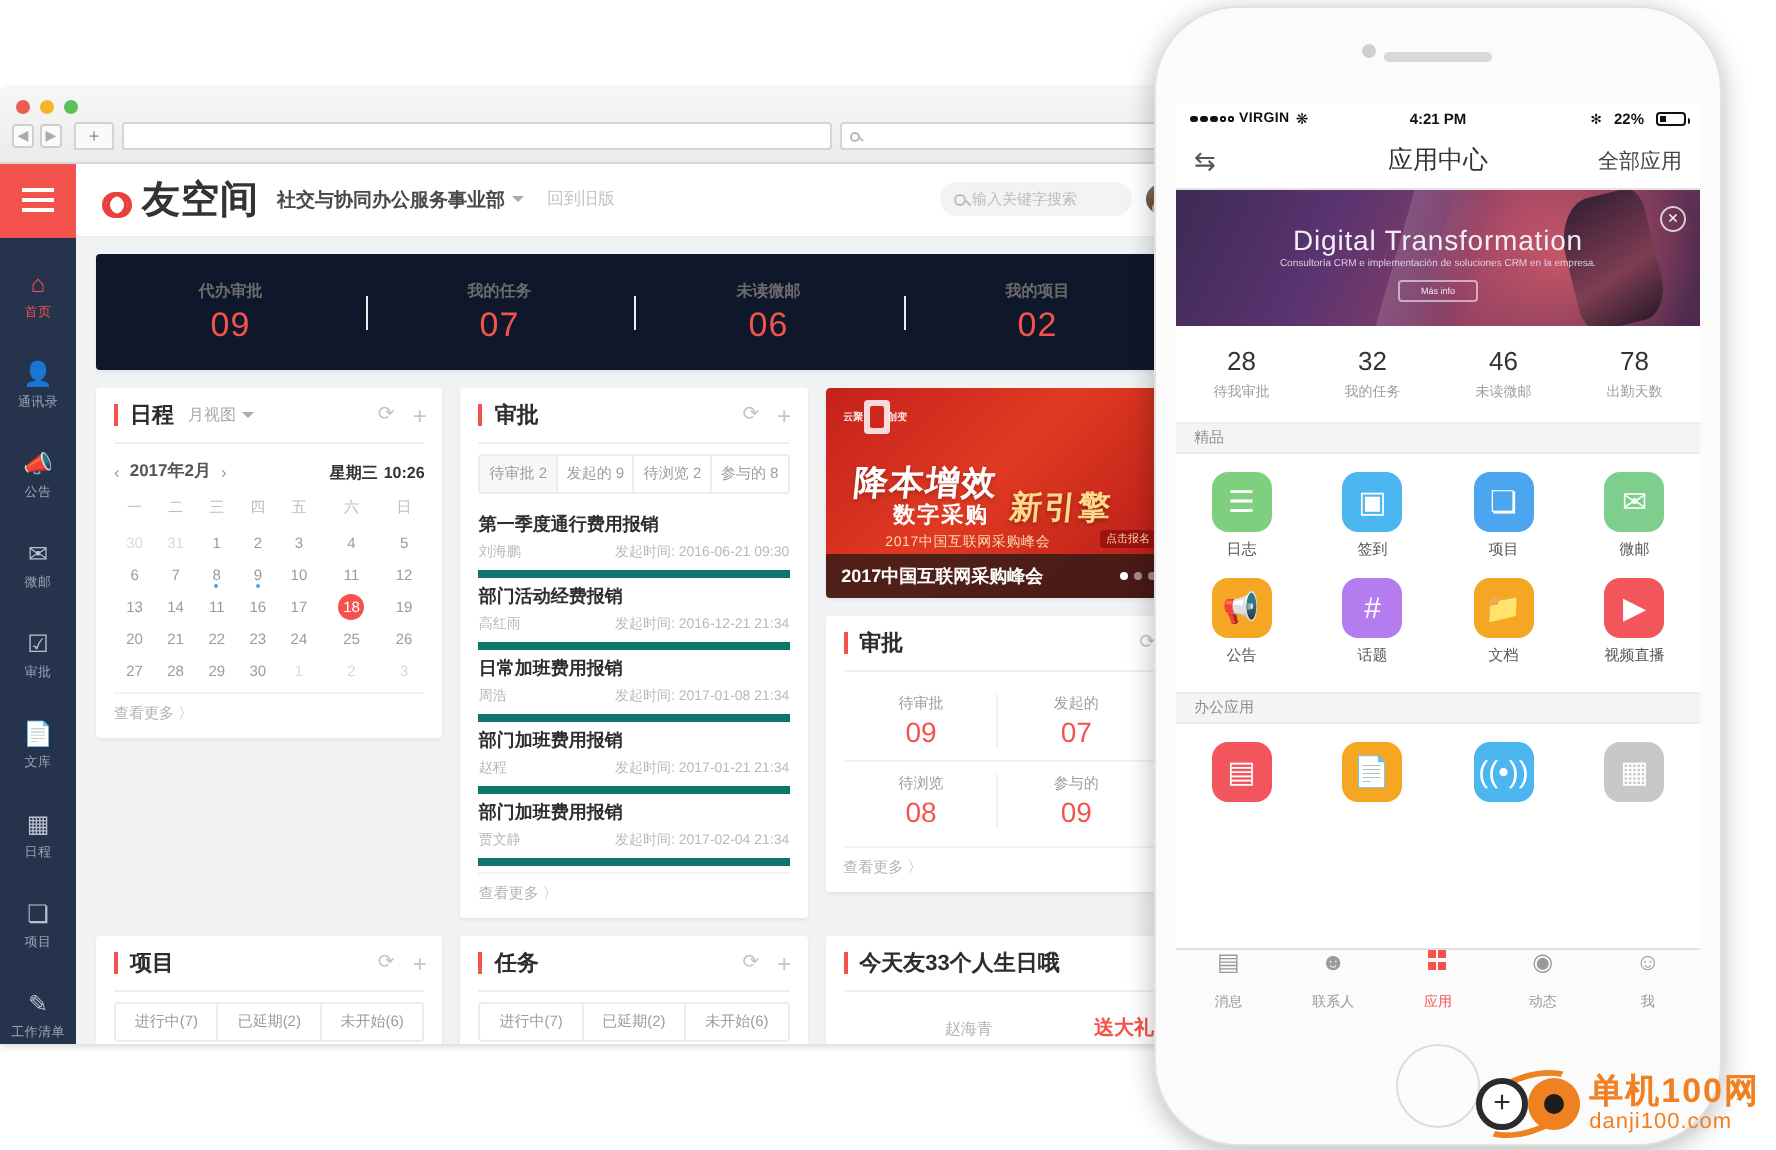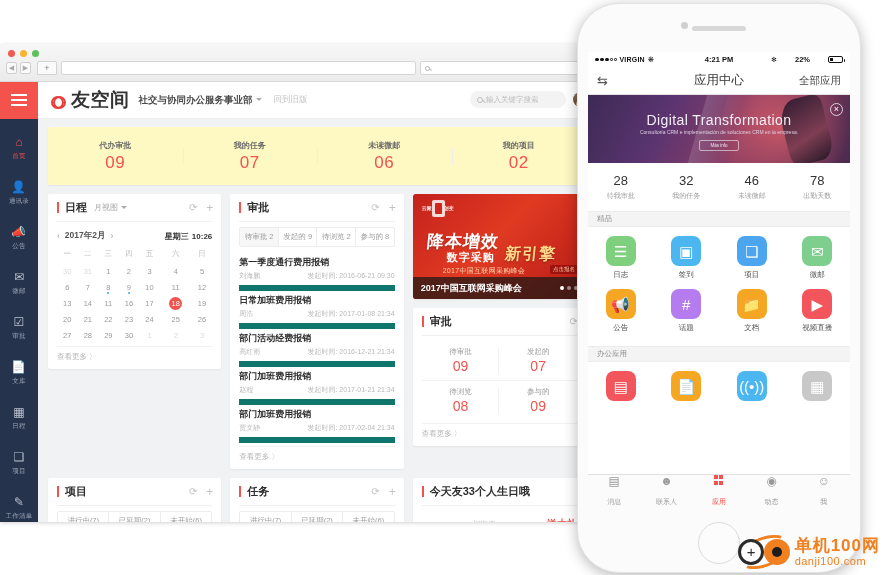--- a/index.html
+++ b/index.html
@@ -69,21 +69,21 @@
      padding-top:6px;overflow:hidden;}
   .side-item{height:45px;display:flex;flex-direction:column;align-items:center;justify-content:center;gap:3px;}
   .side-ico{width:15px;height:14px;display:flex;align-items:center;justify-content:center;
      color:#b9c0cd;font-size:12px;line-height:1;}
   .side-item.active .side-ico{color:#f4524d;}
   .side-lab{font-size:6.5px;color:#9aa3b4;letter-spacing:.2px;white-space:nowrap;}
   .side-item.active .side-lab{color:#f4524d;}
 
   
   #content{position:absolute;left:38px;right:0;top:37px;bottom:0;padding:8px 10px;overflow:hidden;}
-  .card{background:#fef9c3;border-radius:2px;box-shadow:0 1px 2px rgba(0,0,0,.06);}
+  .card{background:#0f172a;border-radius:2px;box-shadow:0 1px 2px rgba(0,0,0,.06);}
   #stats-card{height:58px;display:flex;align-items:center;margin-bottom:9px;}
   .stat{flex:1;text-align:center;position:relative;}
   .stat + .stat:before{content:"";position:absolute;left:0;top:8px;bottom:8px;width:1px;background:#eee;}
   .stat-lab{font-size:8px;color:#6b6b6b;font-weight:bold;margin-bottom:2px;}
   .stat-val{font-size:17px;color:#f4524d;font-weight:300;letter-spacing:.5px;}
 
   .cols{display:flex;gap:9px;}
   .col{flex:1;min-width:0;}
   .panel{background:#fff;border-radius:2px;box-shadow:0 1px 2px rgba(0,0,0,.06);margin-bottom:9px;}
   .panel-hd{height:27px;display:flex;align-items:center;padding:0 9px;position:relative;}
@@ -111,21 +111,21 @@
   table.cal td .today{display:inline-block;width:13px;height:13px;line-height:13px;border-radius:50%;
      background:#f4524d;color:#fff;}
   .more-link{font-size:7.5px;color:#b4b4b4;padding-top:5px;border-top:1px solid #f2f2f2;margin-top:3px;}
 
   
   .tabs{display:flex;border:1px solid #ececec;border-radius:2px;overflow:hidden;margin:2px 0 6px;}
   .tabs div{flex:1;text-align:center;font-size:7.5px;color:#9d9d9d;padding:4px 0;
      border-right:1px solid #ececec;white-space:nowrap;}
   .tabs div:last-child{border-right:0;}
   .tabs div.sel{background:#f7f7f7;}
-  .alist-item{padding:3px 0 4px;border-bottom:6px solid #0f766e;}
+  .alist-item{padding:3px 0 4px;border-bottom:4px solid #0f766e;}
   .ali-title{font-size:9px;color:#2f2f2f;font-weight:bold;margin-bottom:2px;}
   .ali-meta{display:flex;font-size:7px;color:#b9b9b9;}
   .ali-meta .who{flex:none;}
   .ali-meta .when{margin-left:auto;}
 
   
   .banner{height:105px;border-radius:2px;overflow:hidden;position:relative;
      background:linear-gradient(135deg,#c4211c 0%,#e03a22 45%,#b51a16 100%);}
   .banner .seal{position:absolute;left:10px;top:6px;width:30px;height:22px;opacity:.9;}
   .banner .seal .sq{position:absolute;left:9px;top:0;width:13px;height:17px;background:#fff;
@@ -175,21 +175,21 @@
 
   .statusbar{height:15px;display:flex;align-items:center;padding:0 7px;font-size:7.5px;color:#111;
      font-weight:bold;background:#fff;}
   .sb-left{display:flex;align-items:center;gap:3px;}
   .sb-dots{display:flex;gap:1.5px;align-items:center;}
   .sb-dots i{width:3.5px;height:3.5px;border-radius:50%;background:#111;display:block;}
   .sb-dots i.hollow{background:transparent;border:1px solid #111;width:2.5px;height:2.5px;}
   .sb-carrier{font-size:7px;letter-spacing:.2px;}
   .wifi{font-size:7.5px;}
   .sb-time{position:absolute;left:0;right:0;text-align:center;font-size:7.5px;pointer-events:none;}
-  .sb-right{margin-left:auto;display:flex;align-items:center;gap:18px;}
+  .sb-right{margin-left:auto;display:flex;align-items:center;gap:6px;}
   .batt{width:15px;height:7px;border:1px solid #111;border-radius:2px;position:relative;}
   .batt:after{content:"";position:absolute;right:-3px;top:2px;width:1.5px;height:3px;background:#111;border-radius:0 1px 1px 0;}
   .batt i{position:absolute;left:1px;top:1px;bottom:1px;width:3px;background:#111;display:block;}
 
   .navbar{height:28px;display:flex;align-items:center;padding:0 9px;border-bottom:1px solid #e3e3e3;background:#fff;}
   .nav-title{position:absolute;left:0;right:0;text-align:center;font-size:12.5px;color:#333;pointer-events:none;}
   .nav-left{font-size:13px;color:#555;}
   .nav-right{margin-left:auto;font-size:10.5px;color:#444;}
   .navwrap{position:relative;}
 
@@ -457,31 +457,31 @@
               </div>
               <div id="approval-list">
                   <div class="alist-item">
                     <div class="ali-title">第一季度通行费用报销</div>
                     <div class="ali-meta">
                       <span class="who">刘海鹏</span>
                       <span class="when">发起时间: 2016-06-21 09:30</span>
                     </div>
                   </div>
                   <div class="alist-item">
+                    <div class="ali-title">部门活动经费报销</div>
+                    <div class="ali-meta">
+                      <span class="who">高红雨</span>
+                      <span class="when">发起时间: 2016-12-21 21:34</span>
+                    </div>
+                  </div>
+                  <div class="alist-item">
                     <div class="ali-title">日常加班费用报销</div>
                     <div class="ali-meta">
                       <span class="who">周浩</span>
                       <span class="when">发起时间: 2017-01-08 21:34</span>
-                    </div>
-                  </div>
-                  <div class="alist-item">
-                    <div class="ali-title">部门活动经费报销</div>
-                    <div class="ali-meta">
-                      <span class="who">高红雨</span>
-                      <span class="when">发起时间: 2016-12-21 21:34</span>
                     </div>
                   </div>
                   <div class="alist-item">
                     <div class="ali-title">部门加班费用报销</div>
                     <div class="ali-meta">
                       <span class="who">赵程</span>
                       <span class="when">发起时间: 2017-01-21 21:34</span>
                     </div>
                   </div>
                   <div class="alist-item">

